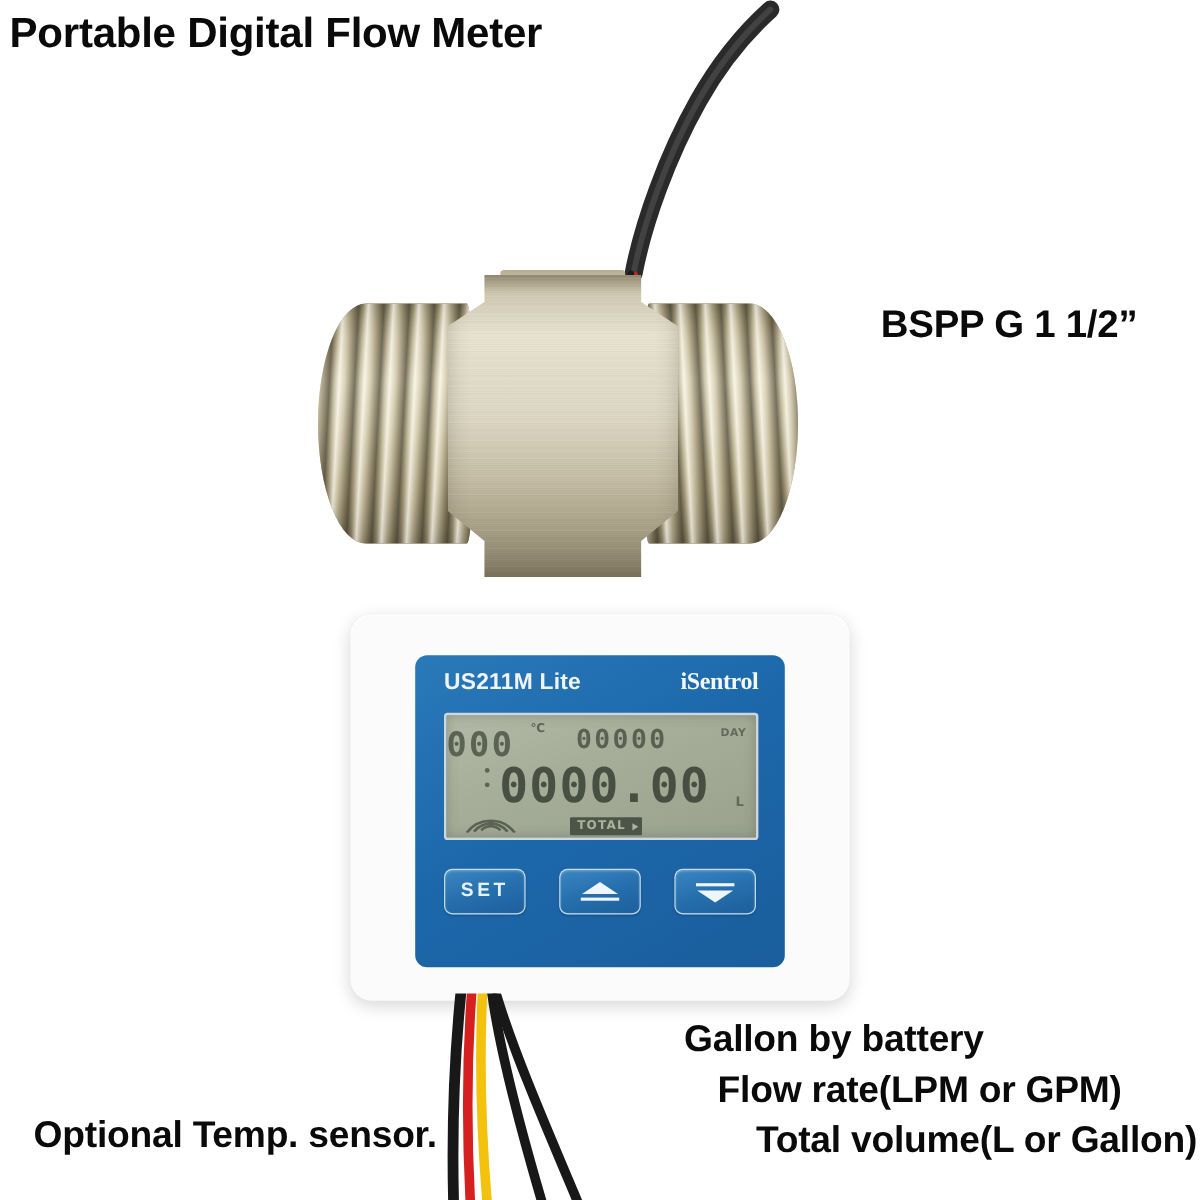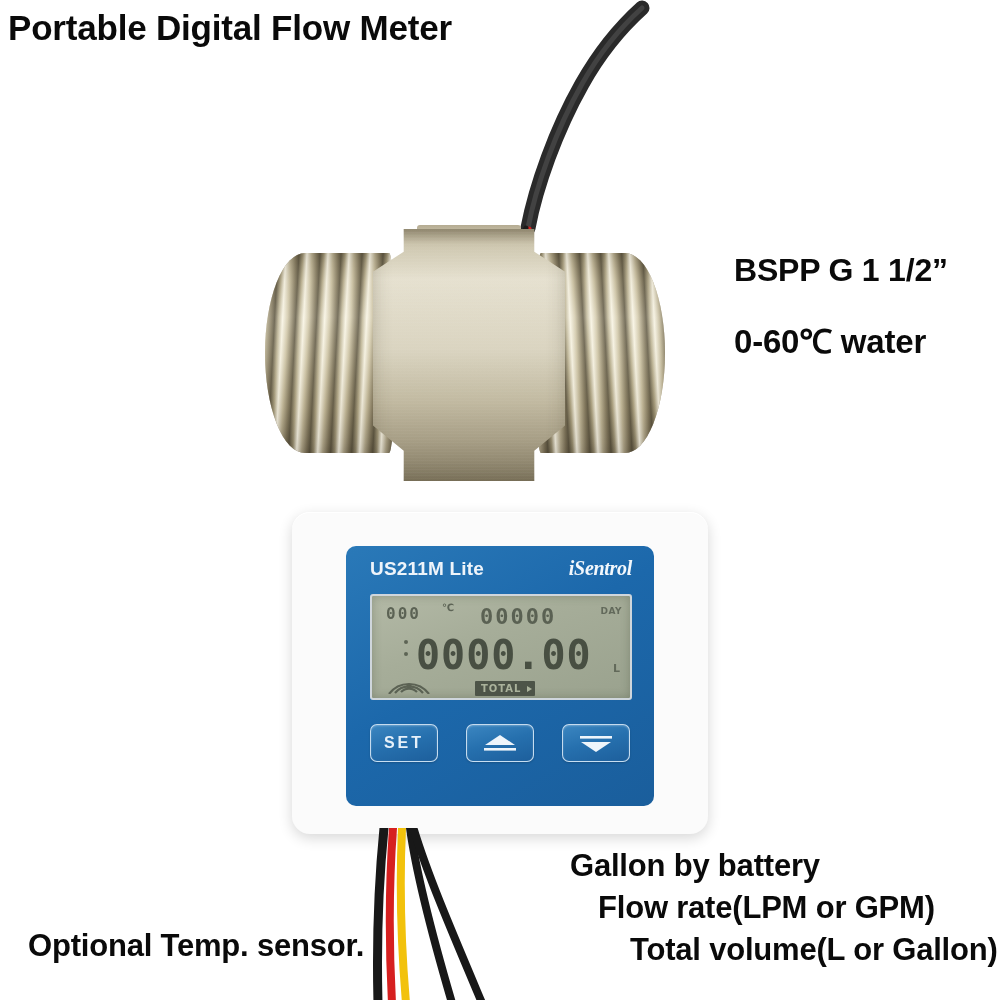--- a/index.html
+++ b/index.html
@@ -186,21 +186,20 @@
     font-weight: 600;
     letter-spacing: 0.2px;
   }
   #brand-label {
     position: absolute;
     right: 22px; top: 1px;
     color: #f2f7fc;
     font-size: 20px;
     font-weight: 700;
     font-family: "Liberation Serif", serif;
-    font-style: italic;
     letter-spacing: -0.3px;
   }
 
   
   #lcd {
     position: absolute;
     left: 24px;
     top: 48px;
     width: 262px;
     height: 106px;
@@ -211,22 +210,22 @@
     overflow: hidden;
   }
   .seg {
     color: #4a5144;
     font-family: "DejaVu Sans Mono", monospace;
     font-weight: 700;
     opacity: 0.82;
   }
   #lcd-temp {
     position: absolute;
-    left: 14px; top: 8px;
-    font-size: 16px;
+    left: 0; top: 8px;
+    font-size: 28px;
     letter-spacing: 2px;
   }
   #lcd-temp-unit {
     position: absolute;
     left: 70px; top: 6px;
     font-size: 10px;
     color: #4a5144;
     opacity: 0.8;
     font-family: "DejaVu Sans", sans-serif;
     font-weight: 700;
@@ -353,21 +352,20 @@
 </style>
 </head>
 <body>
 
 <div id="stage">
 
   <div id="title-caption" class="caption">Portable Digital Flow Meter</div>
 
   <div id="spec-line-1" class="caption">BSPP G 1 1/2”</div>
 
-  <div id="spec-line-2" class="caption">0-60℃ water</div>
 
   <div id="feature-line-1" class="caption">Gallon by battery</div>
 
   <div id="feature-line-2" class="caption">Flow rate(LPM or GPM)</div>
 
   <div id="feature-line-3" class="caption">Total volume(L or Gallon)</div>
 
   <div id="sensor-caption" class="caption">Optional Temp. sensor.</div>
 
   <div id="top-cable-group">

